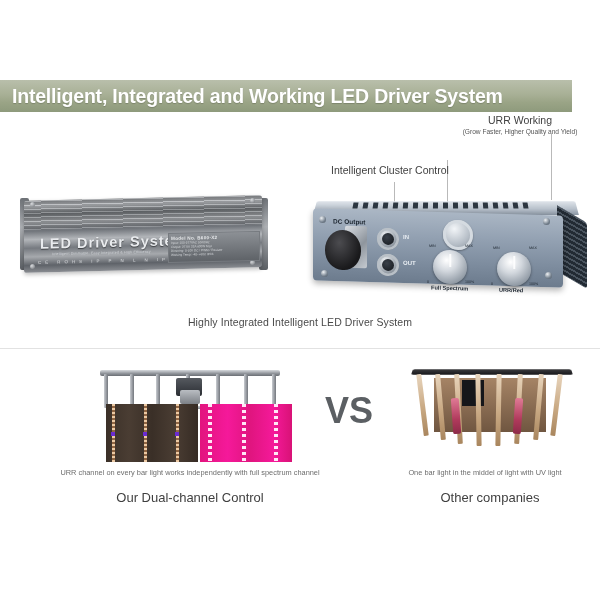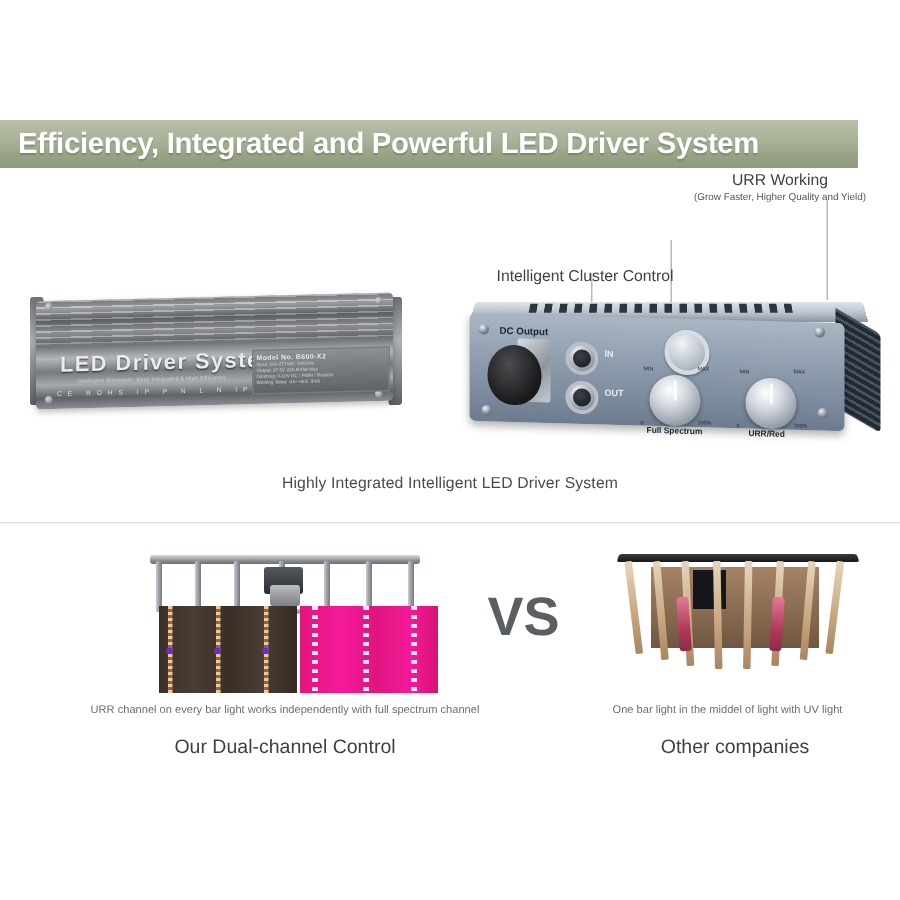--- a/index.html
+++ b/index.html
@@ -51,21 +51,21 @@
     line-height: 13px;
   }
   .callout .c-sub {
     font-size: 6.6px;
     color: #555;
     white-space: nowrap;
     line-height: 9px;
   }
   #callout-urr { left: 440px; top: 114px; width: 160px; }
   #callout-full { left: 362px; top: 142px; width: 150px; }
-  #callout-cluster { left: 330px; top: 178px; width: 120px; }
+  #callout-cluster { left: 330px; top: 164px; width: 120px; }
 
   .leader {
     position: absolute;
     width: 1px;
     background: #b9b9b9;
   }
   #leader-urr { left: 551px; top: 133px; height: 67px; }
   #leader-full { left: 447px; top: 160px; height: 42px; }
   #leader-cluster { left: 394px; top: 182px; height: 22px; }
 
@@ -471,21 +471,21 @@
   }
   #cap-left-big { left: 60px; top: 490px; width: 260px; }
   #cap-right-big { left: 390px; top: 490px; width: 200px; }
 </style>
 </head>
 <body>
 
 <div id="page">
 
   <div class="banner">
-    <div class="banner-text">Efficiency, Integrated and Powerful LED Driver System</div>
+    <div class="banner-text">Intelligent, Integrated and Working LED Driver System</div>
   </div>
 
   <div class="callout" id="callout-urr">
     <div class="c-title">URR Working</div>
     <div class="c-sub">(Grow Faster, Higher Quality and Yield)</div>
   </div>
   <div class="leader" id="leader-urr"></div>
 
   <div class="leader" id="leader-full"></div>
 

